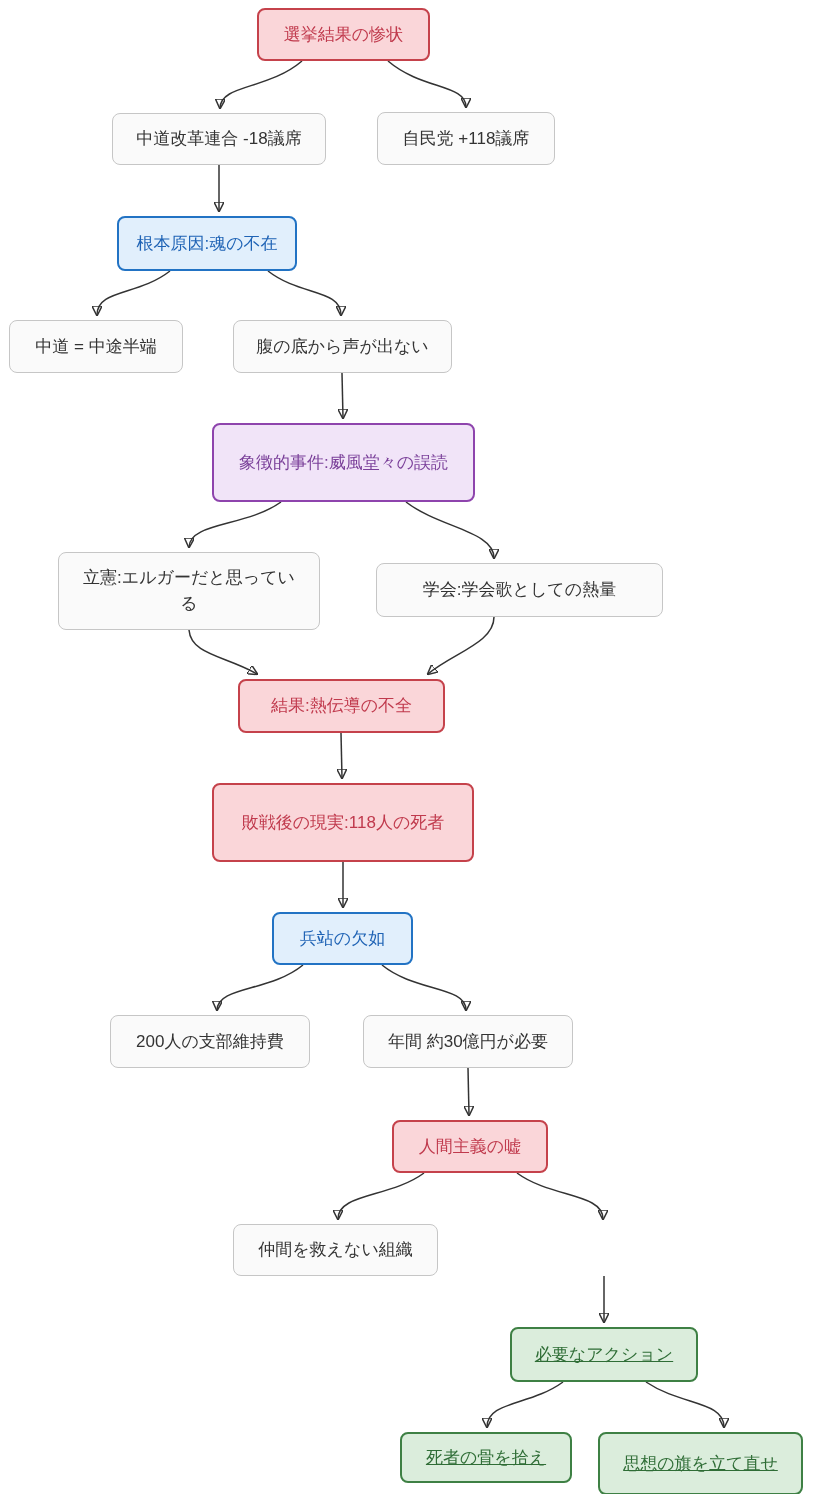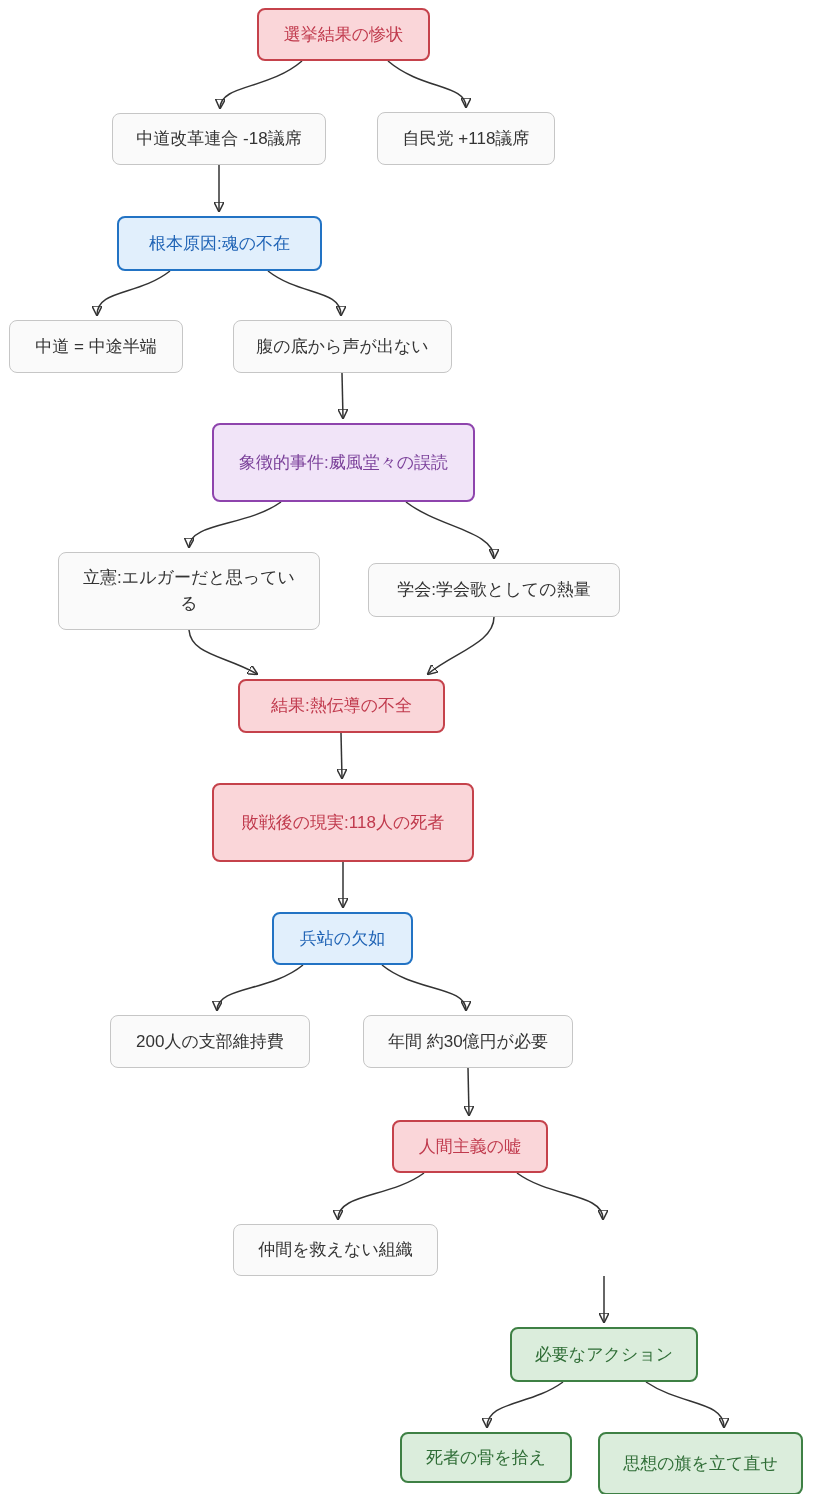--- a/index.html
+++ b/index.html
@@ -51,20 +51,21 @@
   }
   .node.event {
     background: #f1e4f8;
     border: 2px solid #8e44ad;
     color: #7a3f99;
   }
   .node.action {
     background: #dbeddc;
     border: 2px solid #3e8044;
     color: #2f6d36;
+    text-decoration: underline;
   }
 </style>
 </head>
 <body>
 
 <div class="canvas">
 
   <svg class="edges" viewBox="0 0 833 1494" xmlns="http://www.w3.org/2000/svg">
     <defs>
       <marker id="arrow" markerUnits="userSpaceOnUse" markerWidth="10" markerHeight="10" viewBox="0 0 10 10" refX="9" refY="5" orient="auto">
@@ -98,41 +99,41 @@
   </div>
 
   <div class="node plain" style="left:112px;top:113px;width:214px;height:52px">
     <span>中道改革連合 -18議席</span>
   </div>
 
   <div class="node plain" style="left:377px;top:112px;width:178px;height:53px">
     <span>自民党 +118議席</span>
   </div>
 
-  <div class="node cause" style="left:117px;top:216px;width:205px;height:55px">
+  <div class="node cause" style="left:117px;top:216px;width:180px;height:55px">
     <span>根本原因:魂の不在</span>
   </div>
 
   <div class="node plain" style="left:9px;top:320px;width:174px;height:53px">
     <span>中道 = 中途半端</span>
   </div>
 
   <div class="node plain" style="left:233px;top:320px;width:219px;height:53px">
     <span>腹の底から声が出ない</span>
   </div>
 
   <div class="node event wrap2" style="left:212px;top:423px;width:263px;height:79px">
     <span>象徴的事件:威風堂々の誤読</span>
   </div>
 
   <div class="node plain wrap2" style="left:58px;top:552px;width:262px;height:78px">
     <span>立憲:エルガーだと思っている</span>
   </div>
 
-  <div class="node plain" style="left:368px;top:563px;width:252px;height:54px">
+  <div class="node plain" style="left:376px;top:563px;width:287px;height:54px">
     <span>学会:学会歌としての熱量</span>
   </div>
 
   <div class="node crisis" style="left:238px;top:679px;width:207px;height:54px">
     <span>結果:熱伝導の不全</span>
   </div>
 
   <div class="node crisis wrap2" style="left:212px;top:783px;width:262px;height:79px">
     <span>敗戦後の現実:118人の死者</span>
   </div>

